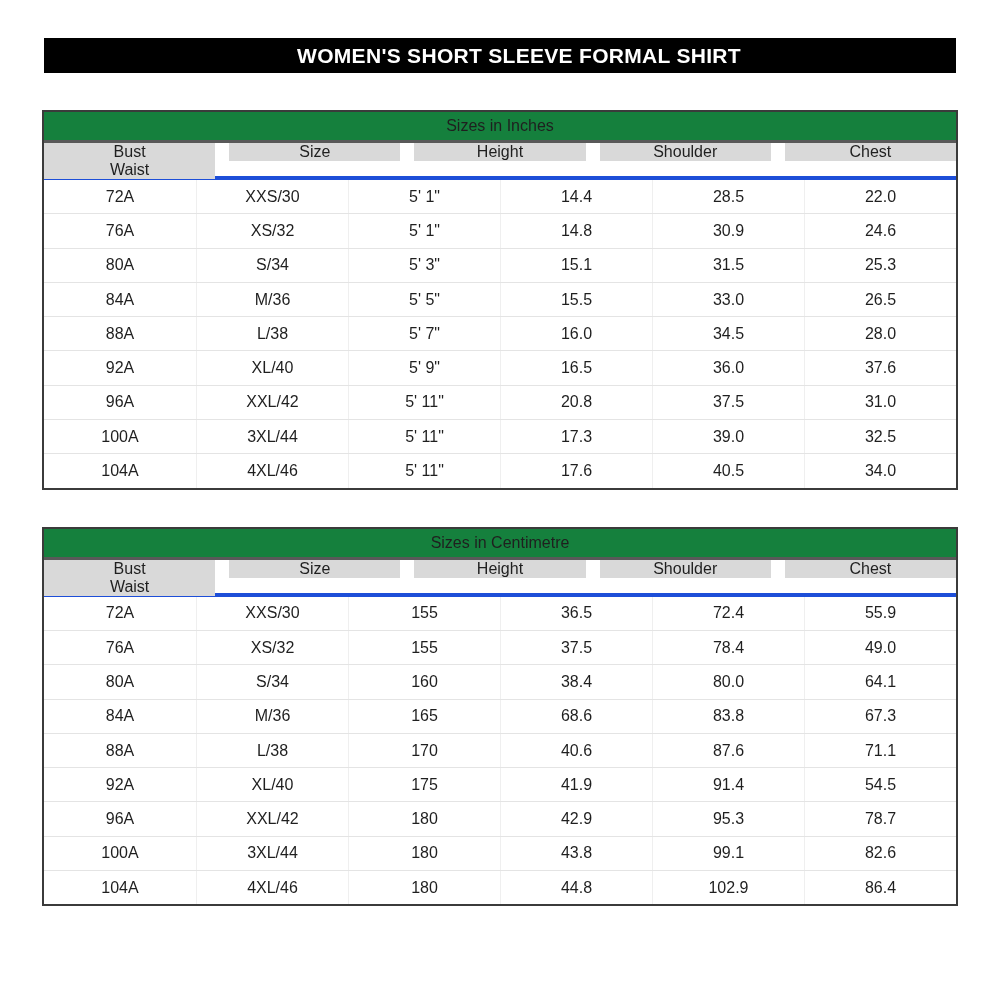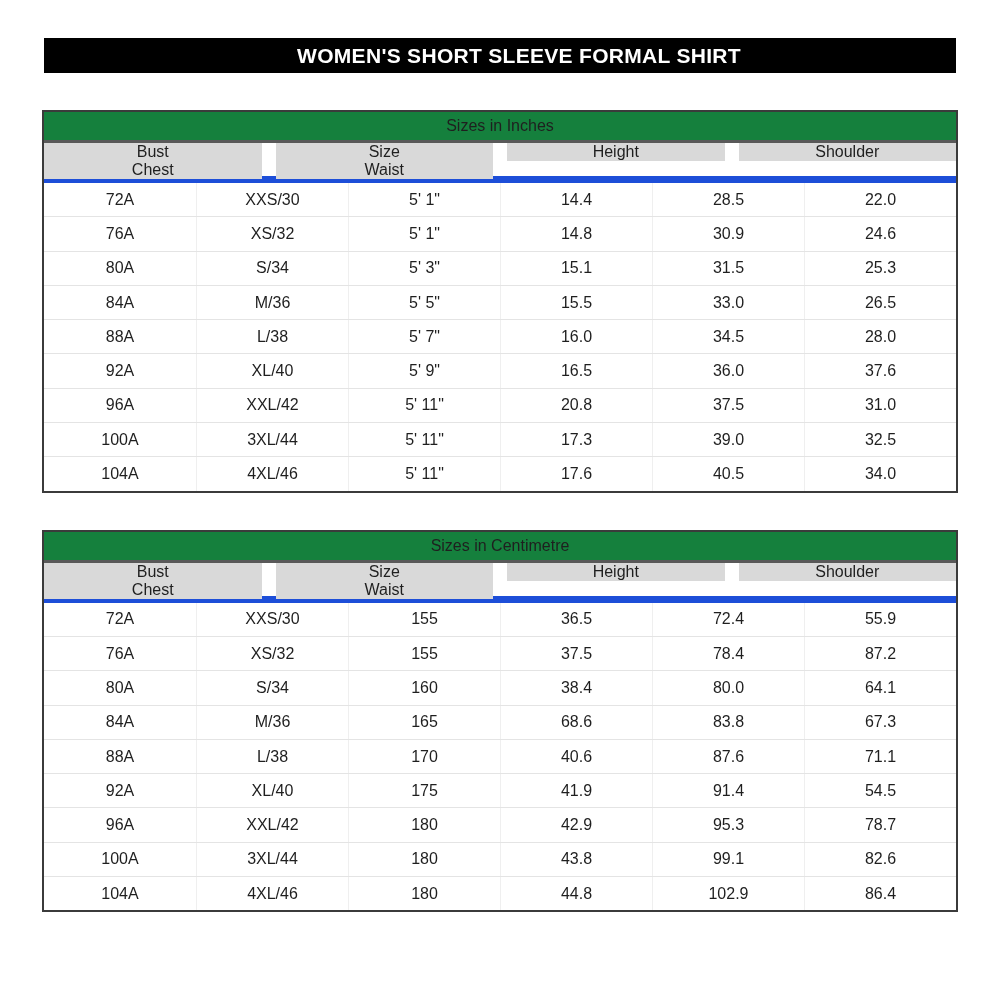--- a/index.html
+++ b/index.html
@@ -42,40 +42,40 @@
     height: 28px;
     display: flex;
     align-items: center;
     justify-content: center;
     font-size: 16px;
     background: #15803d;
     border-bottom: 3px solid #595959;
   }
   .header-row {
     display: grid;
-    grid-template-columns: repeat(4, 1fr);
+    grid-template-columns: repeat(5, 1fr);
     column-gap: 14px;
     background: #ffffff;
     height: 33px;
   }
   .hcell {
     background: #d9d9d9;
     display: flex;
     align-items: center;
     justify-content: center;
     font-size: 16px;
   }
   .tbody .drow {
     display: grid;
     grid-template-columns: repeat(6, 1fr);
     height: 33.3px;
     border-top: 1px solid #e4e4e4;
   }
   .tbody .drow:first-child {
-    border-top: 7px solid #1d4ed8;
+    border-top: 4px solid #1d4ed8;
   }
   .dcell {
     display: flex;
     align-items: center;
     justify-content: center;
     font-size: 16px;
     border-left: 1px solid #efefef;
   }
   .dcell:first-child {
     border-left: none;
@@ -194,21 +194,21 @@
           <div class="dcell">36.5</div>
           <div class="dcell">72.4</div>
           <div class="dcell">55.9</div>
         </div>
         <div class="drow">
           <div class="dcell">76A</div>
           <div class="dcell">XS/32</div>
           <div class="dcell">155</div>
           <div class="dcell">37.5</div>
           <div class="dcell">78.4</div>
-          <div class="dcell">87.2</div>
+          <div class="dcell">49.0</div>
         </div>
         <div class="drow">
           <div class="dcell">80A</div>
           <div class="dcell">S/34</div>
           <div class="dcell">160</div>
           <div class="dcell">38.4</div>
           <div class="dcell">80.0</div>
           <div class="dcell">64.1</div>
         </div>
         <div class="drow">

